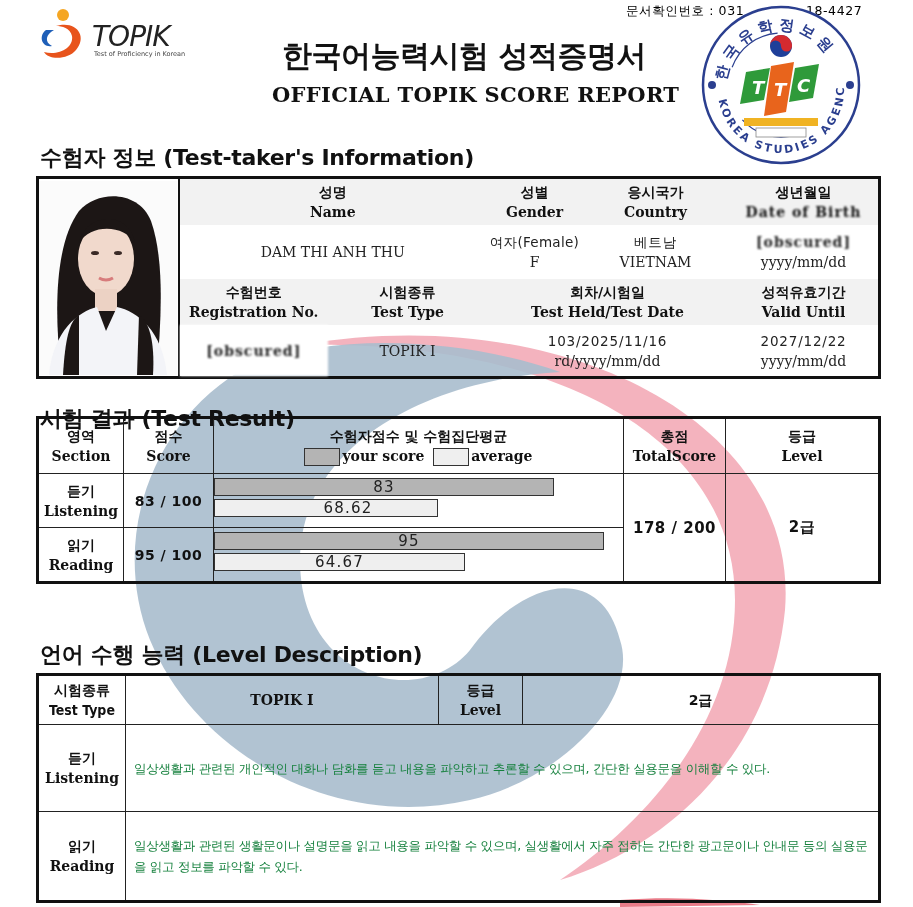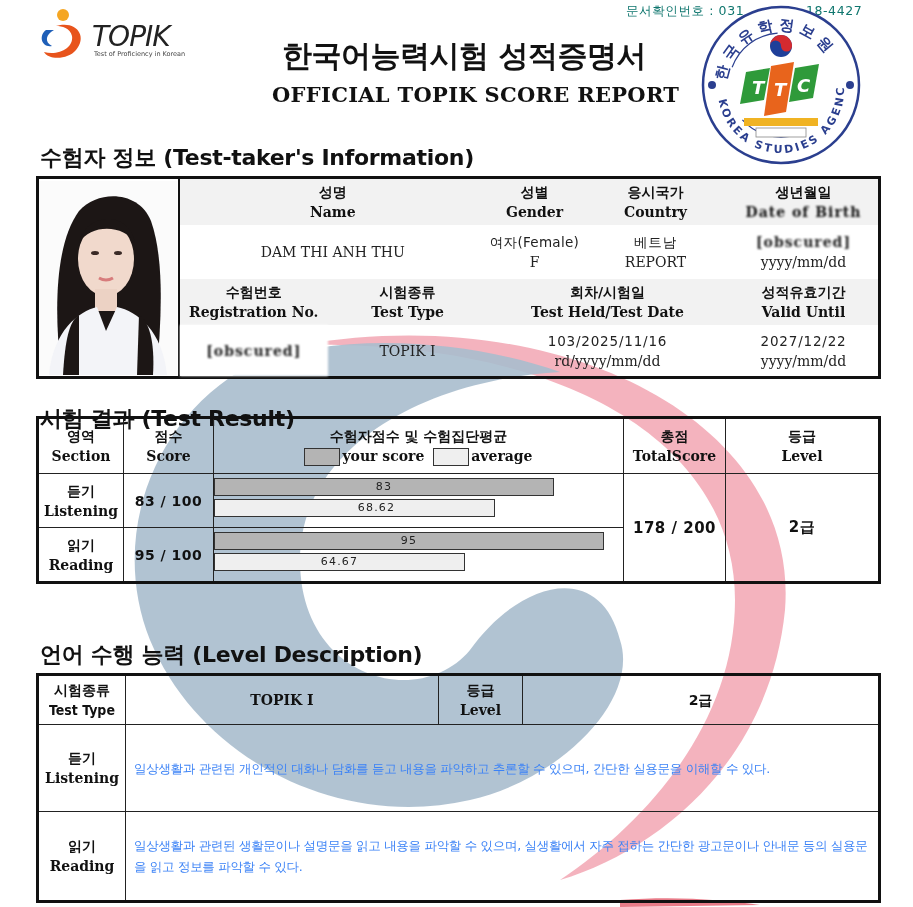--- a/index.html
+++ b/index.html
@@ -8,21 +8,21 @@
 
   
   .watermark { position: absolute; left: 0; top: 0; width: 913px; height: 907px; z-index: 0; pointer-events: none; }
 
   .layer { position: relative; z-index: 1; }
 
   
   .logo { position: absolute; left: 36px; top: 6px; width: 150px; height: 54px; }
   .logo-word { position: absolute; left: 56px; top: 14px; font-family: "DejaVu Sans", sans-serif; font-weight: normal; font-style: italic; font-size: 28px; color: #222; letter-spacing: -1px; }
   .logo-sub { position: absolute; left: 58px; top: 44px; font-size: 6.5px; color: #444; white-space: nowrap; }
-  .doc-no { position: absolute; left: 626px; top: 3px; font-size: 12.5px; color: #0f766e; letter-spacing: 0.6px; white-space: nowrap; }
+  .doc-no { position: absolute; left: 626px; top: 3px; font-size: 12.5px; color: #000000; letter-spacing: 0.6px; white-space: nowrap; }
   .title-ko { position: absolute; left: 282px; top: 36px; font-size: 30px; font-weight: bold; color: #111; letter-spacing: -0.5px; white-space: nowrap; }
   .title-en { position: absolute; left: 272px; top: 82px; font-family: "DejaVu Serif", serif; font-size: 21px; font-weight: bold; color: #111; letter-spacing: 0.3px; white-space: nowrap; }
 
   .seal { position: absolute; left: 700px; top: 4px; width: 162px; height: 162px; }
 
   .section-title { position: absolute; left: 40px; font-size: 22px; font-weight: bold; color: #111; white-space: nowrap; letter-spacing: -0.3px; }
 
   
   table { border-collapse: collapse; position: absolute; left: 38px; width: 840px; table-layout: fixed; }
   td { border: 1px solid #222; text-align: center; vertical-align: middle; }
@@ -35,33 +35,33 @@
   .blur { filter: blur(1.1px); letter-spacing: 1px; }
 
   
   #info td { border-color: transparent; }
   #info .photo-cell { border-right: 2px solid #111 !important; padding: 0; background: #fff; }
   .photo { width: 138px; height: 194px; margin: 0 auto; position: relative; overflow: hidden; }
 
   
   .bar-cell { padding: 0; position: relative; }
   .bar-wrap { position: relative; height: 53px; }
-  .bar { position: absolute; left: 0; height: 18px; border: 1px solid #333; font-size: 11px; letter-spacing: 1.2px; line-height: 16px; text-align: center; color: #222; font-family: "DejaVu Sans", sans-serif; }
+  .bar { position: absolute; left: 0; height: 18px; border: 1px solid #333; font-size: 15px; letter-spacing: 1.2px; line-height: 16px; text-align: center; color: #222; font-family: "DejaVu Sans", sans-serif; }
   .bar.score { background: #b4b4b4; top: 4px; }
   .bar.avg { background: #efefef; top: 25px; }
   .legend-box { display: inline-block; width: 36px; height: 18px; border: 1px solid #333; vertical-align: middle; margin: 0 2px 0 0; }
   .legend-score { background: #b4b4b4; }
   .legend-avg { background: #efefef; }
 
   .score-val { font-weight: bold; font-size: 14px; letter-spacing: 0.5px; }
   .big-val { font-weight: bold; font-size: 15px; letter-spacing: 0.5px; }
   .sec-label { font-weight: bold; font-size: 14px; line-height: 20px; }
   .sec-label .en { font-family: "DejaVu Serif", serif; font-weight: bold; }
 
-  .desc { text-align: left; font-size: 12.5px; padding: 0 10px 0 8px; color: #3b82f6; line-height: 21px; letter-spacing: -0.3px; }
+  .desc { text-align: left; font-size: 12.5px; padding: 0 10px 0 8px; color: #15803d; line-height: 21px; letter-spacing: -0.3px; }
 </style>
 </head>
 <body>
 
 <svg class="watermark" viewBox="0 0 913 907" xmlns="http://www.w3.org/2000/svg">
 
   <path d="M 300 345 C 560 300, 800 420, 785 610 C 770 760, 660 850, 560 880 C 650 820, 735 720, 735 600 C 735 440, 560 340, 300 345 Z" fill="#f2a6b3" opacity="0.85"></path>
 
   <path d="M 250 365 C 150 420, 110 540, 150 640 C 200 760, 340 830, 470 800 C 560 780, 640 700, 620 640 C 600 560, 520 580, 470 650 C 420 710, 300 680, 300 560 C 300 450, 420 380, 560 372 C 470 340, 340 330, 250 365 Z" fill="#a9bccd" opacity="0.9"></path>
 
@@ -165,21 +165,21 @@
       </td>
     </tr>
     <tr style="height:54px;">
       <td colspan="2" class="val">DAM THI ANH THU</td>
       <td class="val">
         <div class="val-sans" style="letter-spacing:0.3px;">여자(Female)</div>
         <div>F</div>
       </td>
       <td class="val">
         <div class="val-sans">베트남</div>
-        <div>REPORT</div>
+        <div>VIETNAM</div>
       </td>
       <td class="val">
         <div class="blur" style="font-weight:bold;">[obscured]</div>
         <div>yyyy/mm/dd</div>
       </td>
     </tr>
     <tr style="height:46px;">
       <td class="hdr">
         <div>수험번호</div>
         <div class="en">Registration No.</div>
@@ -250,21 +250,21 @@
     </tr>
     <tr style="height:54px;">
       <td class="sec-label">
         <div>듣기</div>
         <div class="en">Listening</div>
       </td>
       <td class="score-val">83 / 100</td>
       <td class="bar-cell">
         <div class="bar-wrap">
           <div class="bar score" style="width:340px;">83</div>
-          <div class="bar avg" style="width:281px;padding-left:44px;">68.62</div>
+          <div class="bar avg" style="width:224px;padding-left:44px;">68.62</div>
         </div>
       </td>
       <td rowspan="2" class="big-val">178 / 200</td>
       <td rowspan="2" class="big-val">2급</td>
     </tr>
     <tr style="height:54px;">
       <td class="sec-label">
         <div>읽기</div>
         <div class="en">Reading</div>
       </td>

